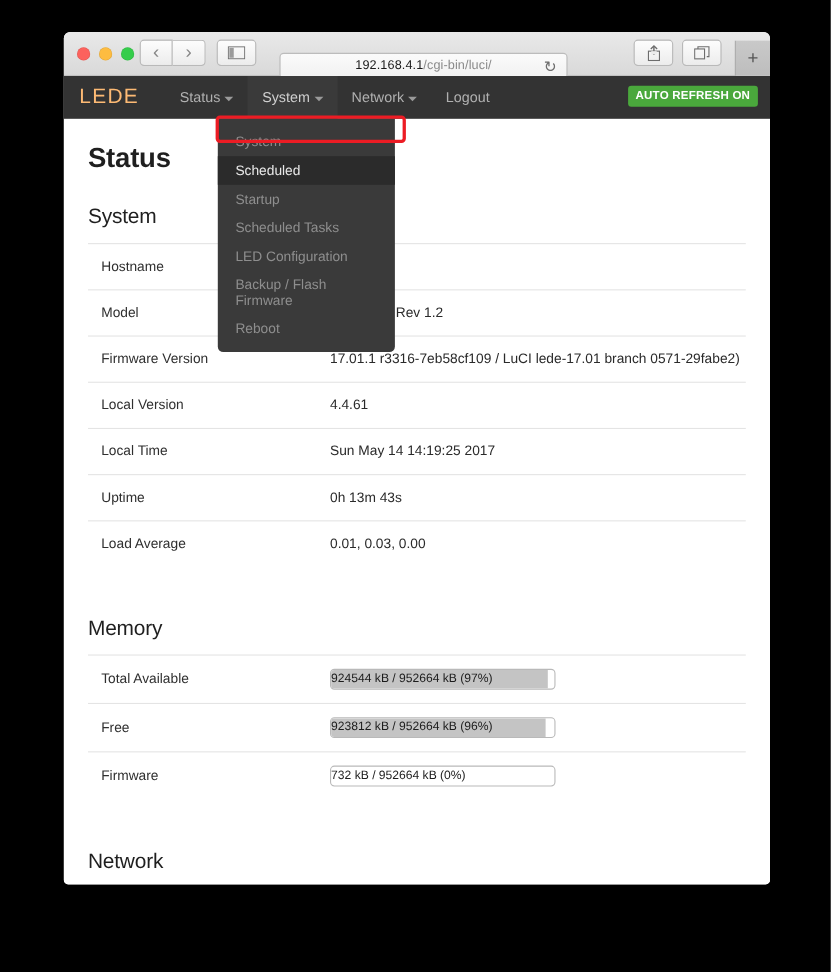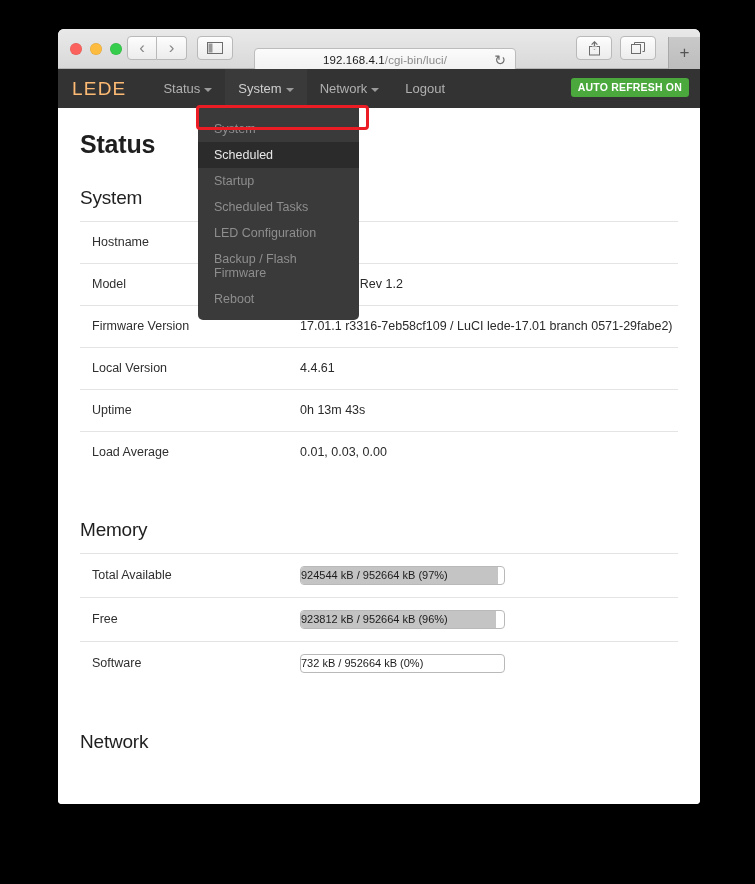--- a/index.html
+++ b/index.html
@@ -387,20 +387,24 @@
         </tr>
         <tr>
           <td class="label">Firmware Version</td>
           <td>17.01.1 r3316-7eb58cf109 / LuCI lede-17.01 branch 0571-29fabe2)</td>
         </tr>
         <tr>
           <td class="label">Local Version</td>
           <td>4.4.61</td>
         </tr>
         <tr>
+          <td class="label">Local Time</td>
+          <td>Sun May 14 14:19:25 2017</td>
+        </tr>
+        <tr>
           <td class="label">Uptime</td>
           <td>0h 13m 43s</td>
         </tr>
         <tr>
           <td class="label">Load Average</td>
           <td>0.01, 0.03, 0.00</td>
         </tr>
       </tbody>
         </table>
 
@@ -420,21 +424,21 @@
         <tr>
           <td class="label">Free</td>
           <td>
             <div class="pbar">
               <div class="fill" style="width: 96%;"></div>
               <span class="ptext">923812 kB / 952664 kB (96%)</span>
             </div>
           </td>
         </tr>
         <tr>
-          <td class="label">Software</td>
+          <td class="label">Firmware</td>
           <td>
             <div class="pbar">
               <div class="fill" style="width: 0%;"></div>
               <span class="ptext">732 kB / 952664 kB (0%)</span>
             </div>
           </td>
         </tr>
       </tbody>
         </table>
 

